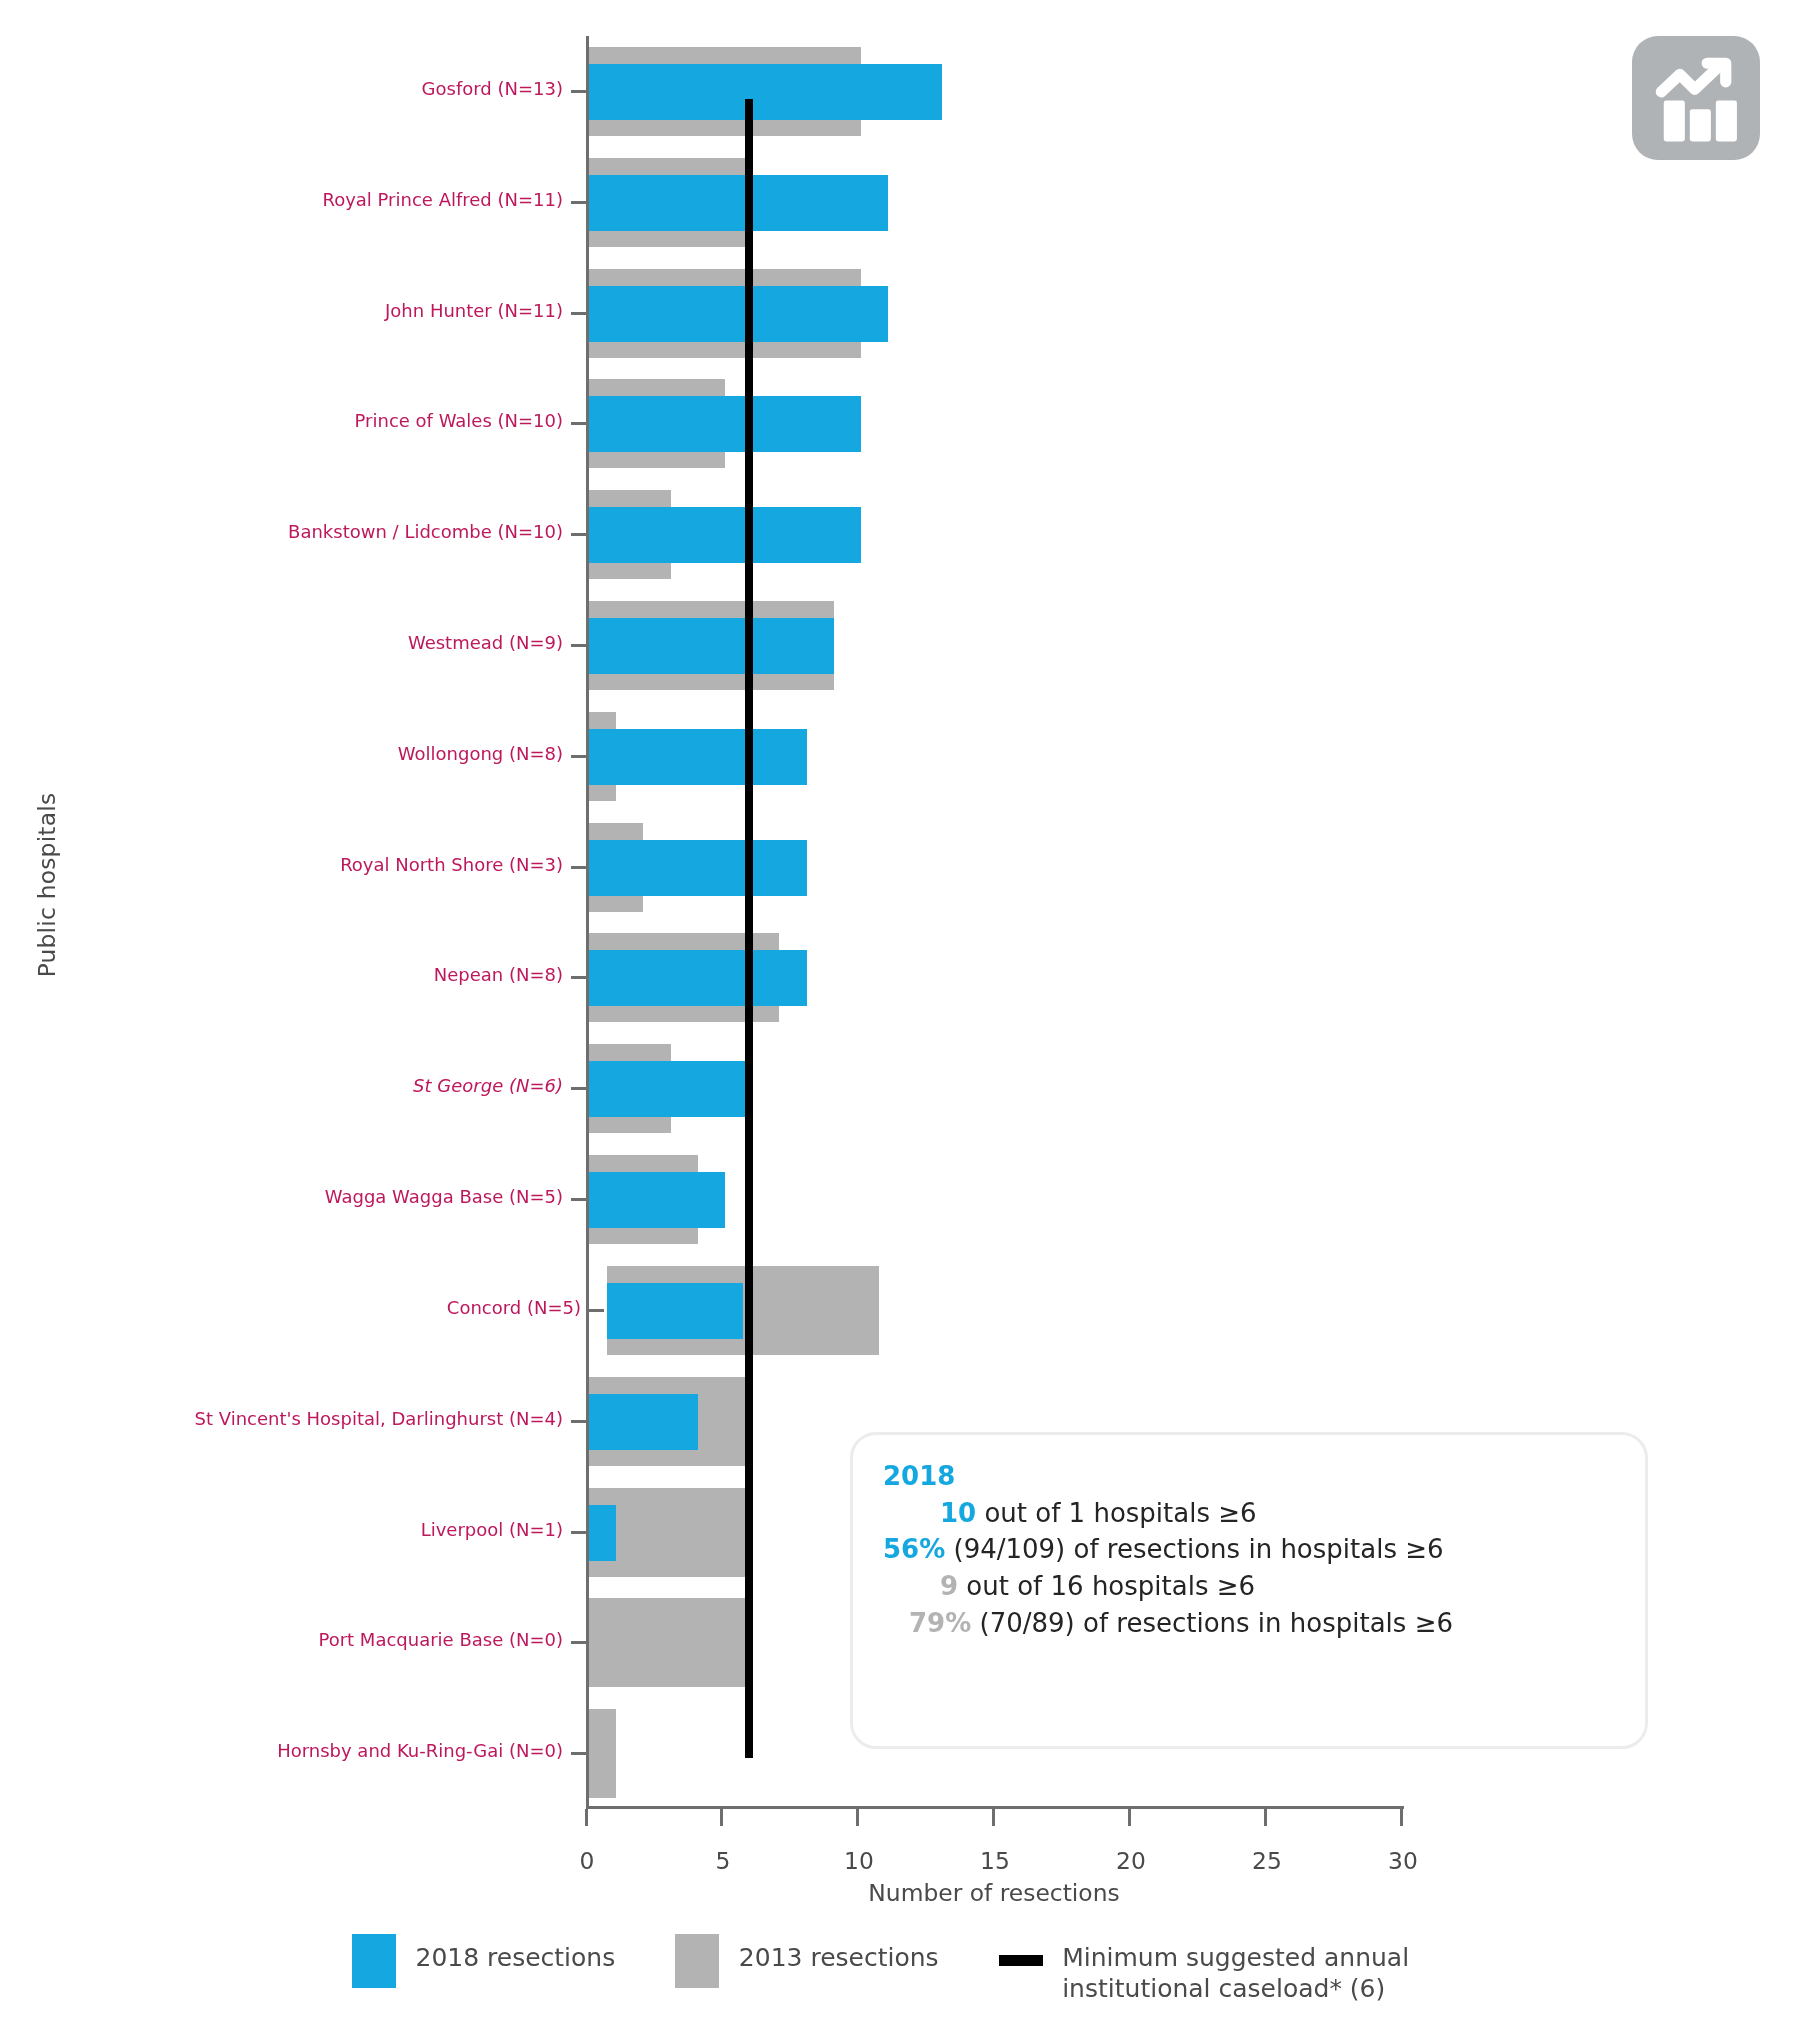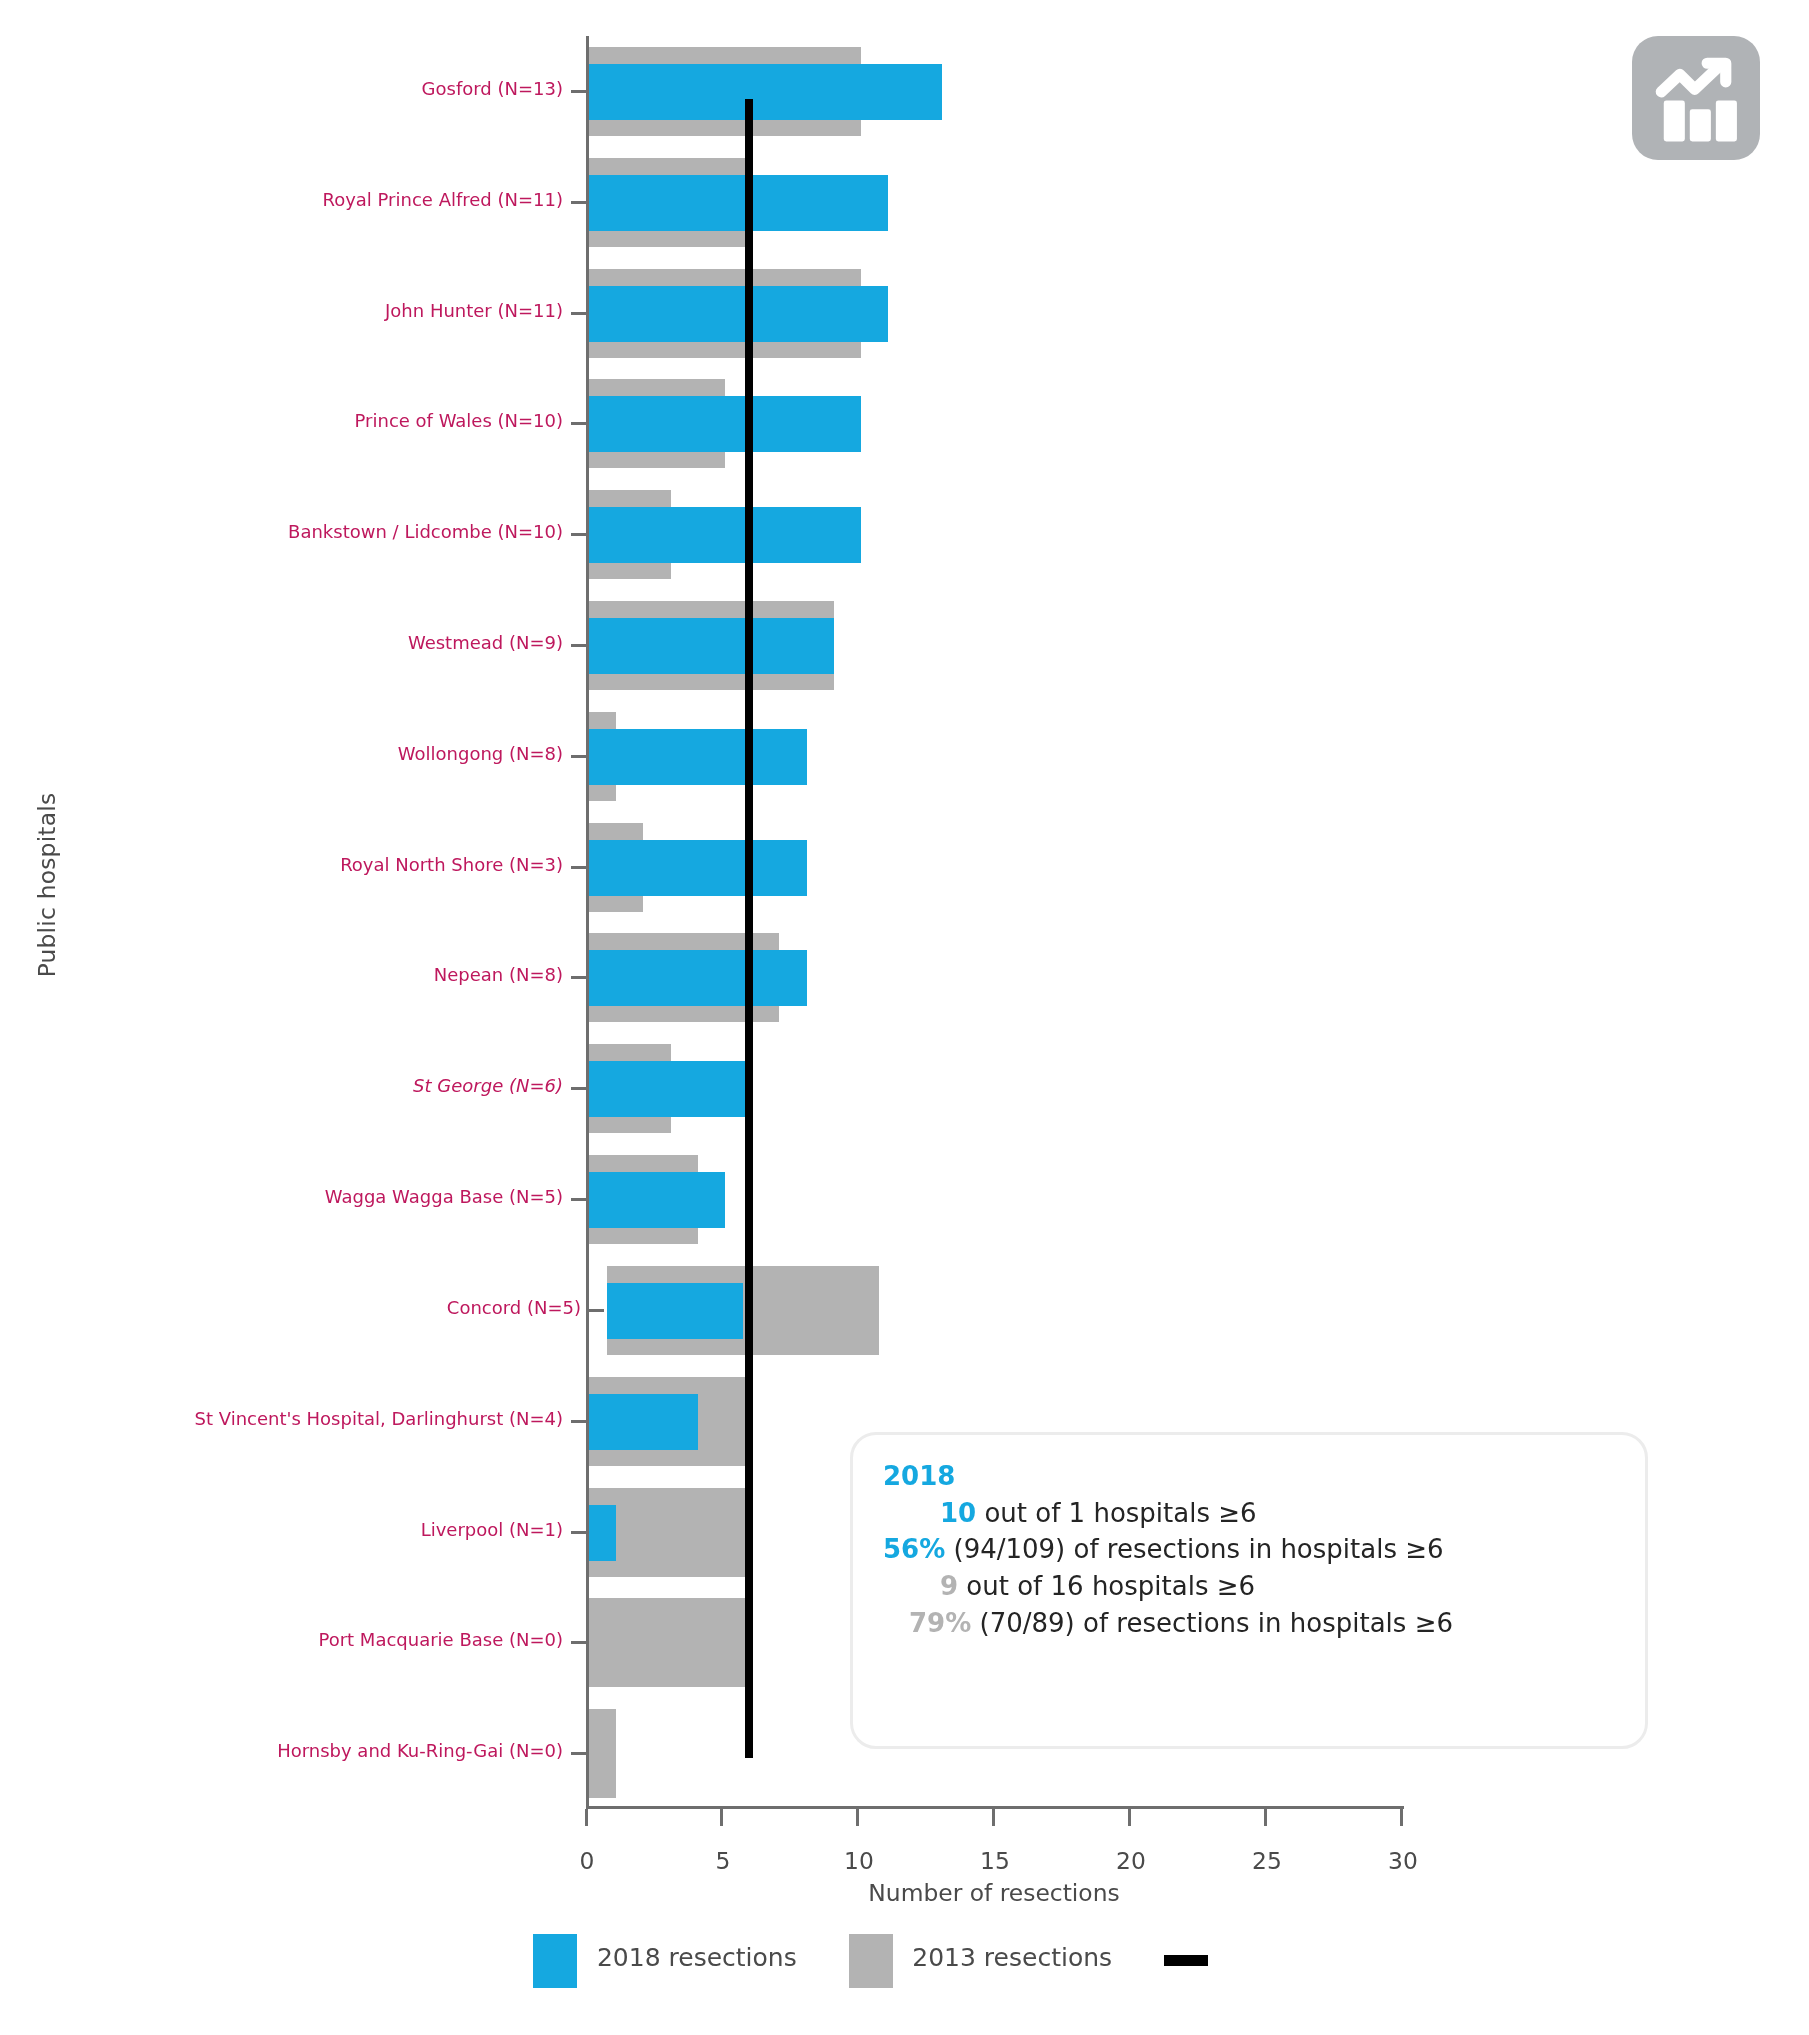--- a/index.html
+++ b/index.html
@@ -142,21 +142,21 @@
 
   
   #legend {
     position: absolute;
     left: 0;
     top: 1934px;
     width: 1809px;
     display: flex;
     justify-content: center;
     align-items: flex-start;
-    gap: 4px;
+    gap: 12px;
   }
   .legend-item {
     display: flex;
     align-items: flex-start;
     margin-right: 48px;
   }
   .legend-swatch {
     width: 44px;
     height: 54px;
     margin-right: 19.6px;
@@ -346,15 +346,17 @@
     <div class="legend-item">
       <div class="legend-swatch blue"></div>
       <div class="legend-text">2018 resections</div>
     </div>
     <div class="legend-item">
       <div class="legend-swatch gray"></div>
       <div class="legend-text">2013 resections</div>
     </div>
     <div class="legend-item">
       <div class="legend-swatch line"></div>
+      <div class="legend-text">Minimum suggested annual
+institutional caseload* (6)</div>
     </div>
   </div>
 
 
 </body></html>

